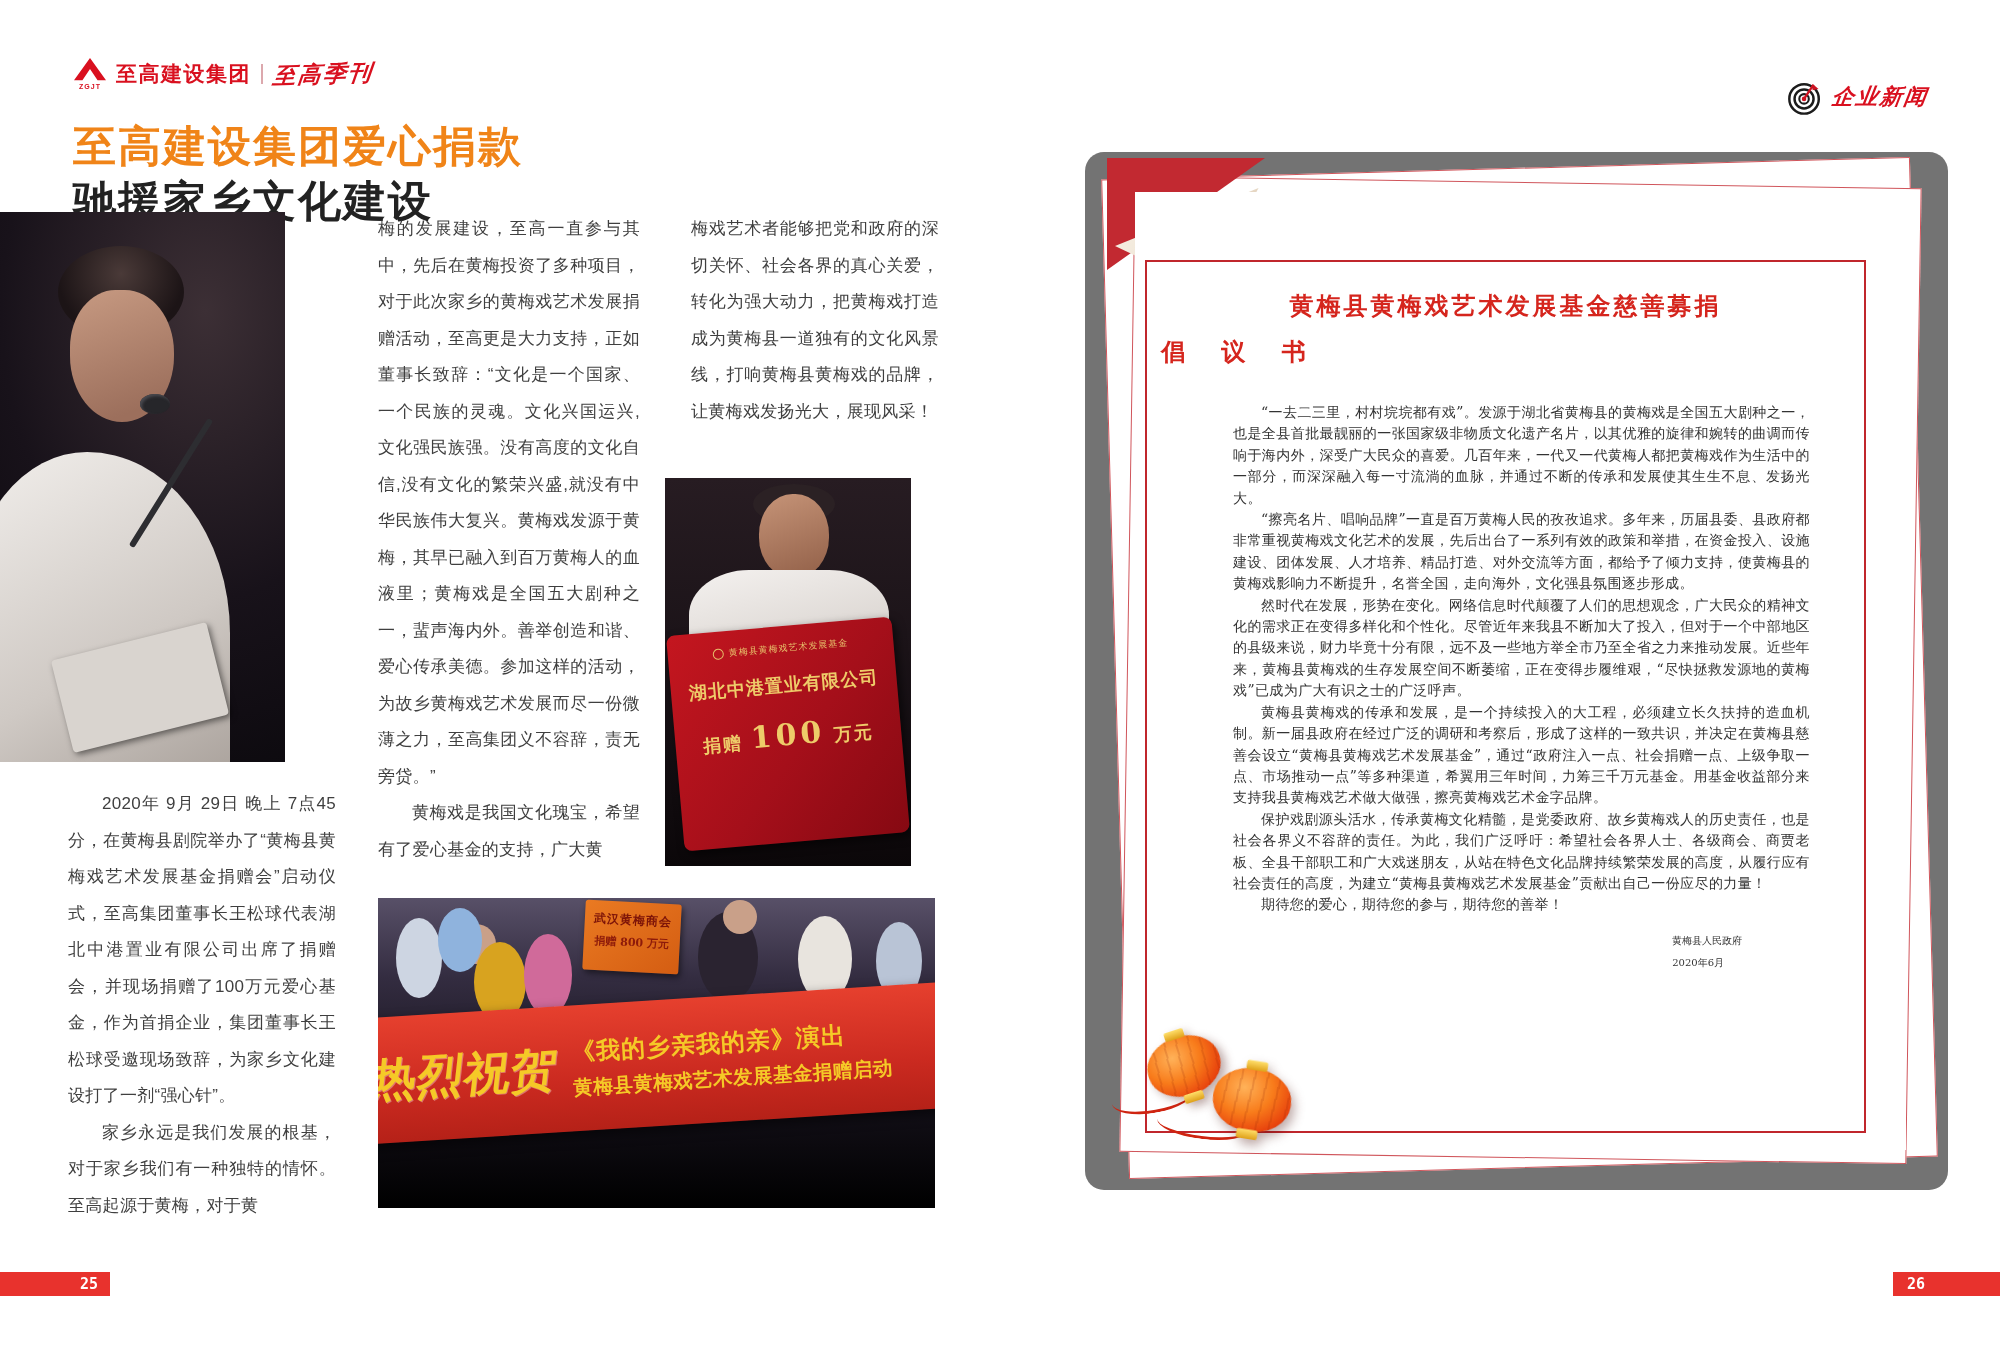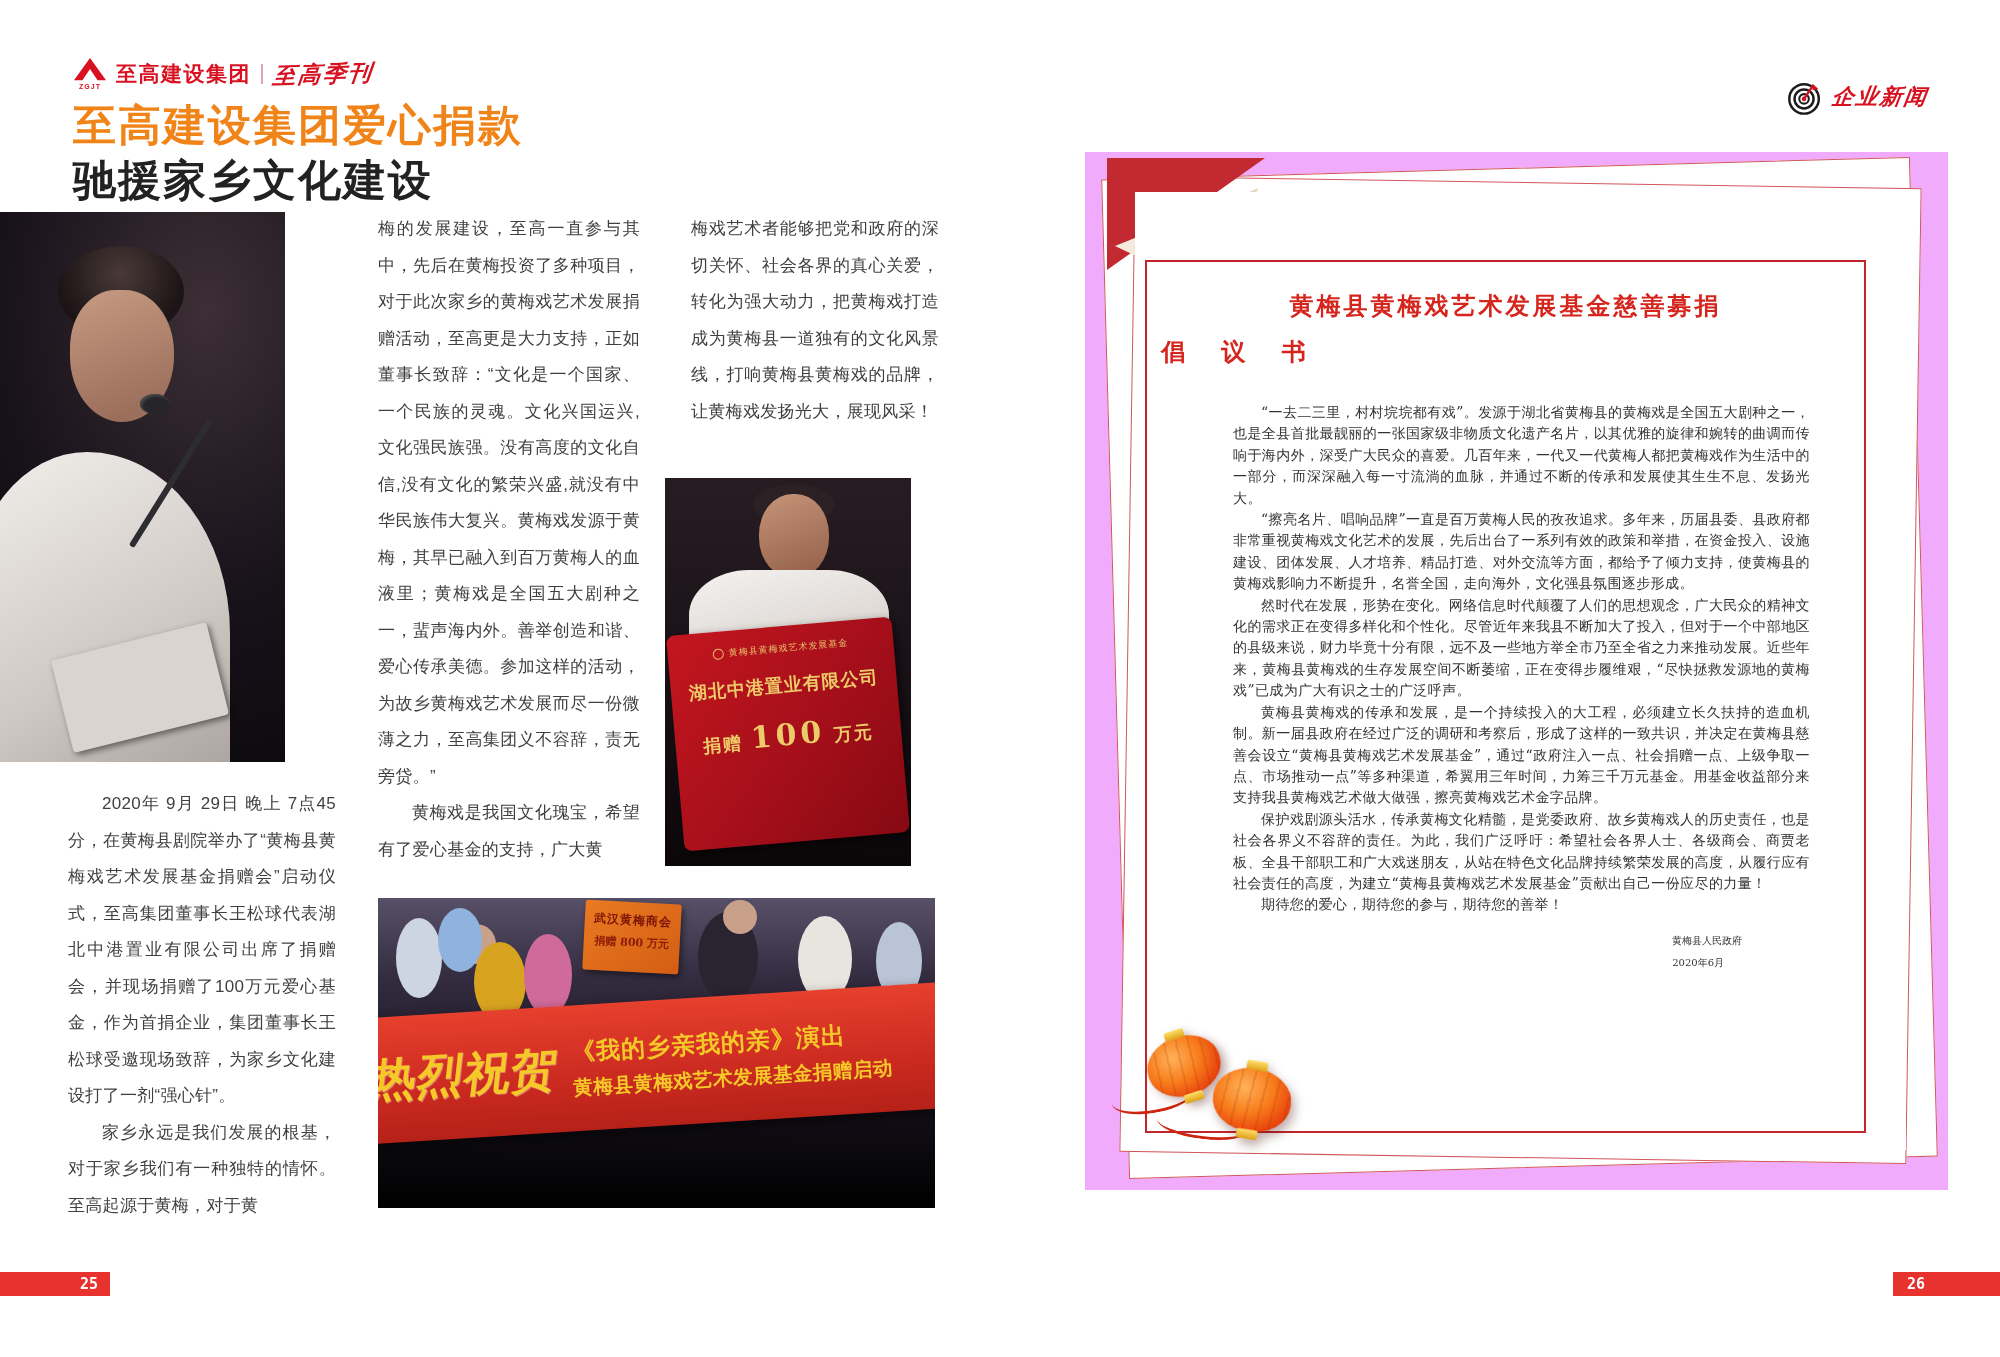--- a/index.html
+++ b/index.html
@@ -9,21 +9,21 @@
   
   .lp-header{position:absolute;left:74px;top:58px;display:flex;align-items:center;gap:10px;}
   .logo-mark{display:flex;flex-direction:column;align-items:center;line-height:1;}
   .logo-sub{font-size:7px;font-weight:bold;color:#d9101f;letter-spacing:1px;margin-top:1px;}
   .brand-name{font-size:21px;font-weight:bold;color:#d9101f;letter-spacing:1.5px;}
   .hdr-divider{width:2px;height:20px;background:#dca8ad;}
   .journal-name{font-family:"DejaVu Serif",serif;font-style:italic;font-weight:bold;
                 color:#d9101f;font-size:23px;transform:skewX(-8deg) rotate(-2deg);letter-spacing:2px;}
 
   
-  .art-title{position:absolute;left:73px;top:100px;line-height:1.18;}
+  .art-title{position:absolute;left:73px;top:121px;line-height:1.18;}
   .art-title .t1{font-size:43px;font-weight:900;color:#f08418;letter-spacing:2px;}
   .art-title .t2{font-size:43px;font-weight:900;color:#222222;letter-spacing:2px;margin-top:4px;}
 
   
   .col{position:absolute;font-size:17px;line-height:36.5px;color:#3f3f3f;text-align:justify;
        letter-spacing:.3px;}
   .col p{margin:0;}
   .indent{text-indent:2em;}
   .col1{left:68px;top:786px;width:268px;}
   .col2{left:378px;top:211px;width:262px;}
@@ -88,21 +88,21 @@
       display:flex;align-items:center;}
   .pn-left{left:0;width:110px;justify-content:flex-end;padding-right:12px;box-sizing:border-box;}
   .pn-right{left:1893px;width:107px;justify-content:flex-start;padding-left:14px;box-sizing:border-box;}
 
   
   .rp-header{position:absolute;left:1786px;top:78px;display:flex;align-items:center;gap:8px;}
   .section-name{font-family:"DejaVu Serif",serif;font-style:italic;font-weight:bold;color:#d9101f;
       font-size:22px;transform:skewX(-8deg);letter-spacing:2px;}
 
   
-  .rp-bg{position:absolute;left:1085px;top:152px;width:863px;height:1038px;background:#f0abfc;overflow:hidden;}
+  .rp-bg{position:absolute;left:1085px;top:152px;width:863px;height:1038px;background:#737373;overflow:hidden;border-radius:19px;}
   .paper1{position:absolute;left:30px;top:16px;right:24px;bottom:22px;background:#fff;
       border:1px solid #d0555b;transform:rotate(-1.6deg);}
   .paper2{position:absolute;left:42px;top:30px;right:34px;bottom:32px;background:#fff;
       border:1px solid #d0555b;transform:rotate(.9deg);}
   .paper-main{position:absolute;left:50px;top:40px;right:42px;bottom:40px;background:#fff;}
   .corner-red{position:absolute;left:22px;top:6px;width:158px;height:112px;background:#c22931;
       -webkit-clip-path:polygon(0 0,100% 0,0 100%);clip-path:polygon(0 0,100% 0,0 100%);}
   .fold-cream{position:absolute;left:30px;top:36px;width:148px;height:100px;
       background:linear-gradient(118deg,#f4ecdf 20%,#e3d2bd 80%);
       -webkit-clip-path:polygon(0 58%,97% 0,60% 100%);clip-path:polygon(0 58%,97% 0,60% 100%);

